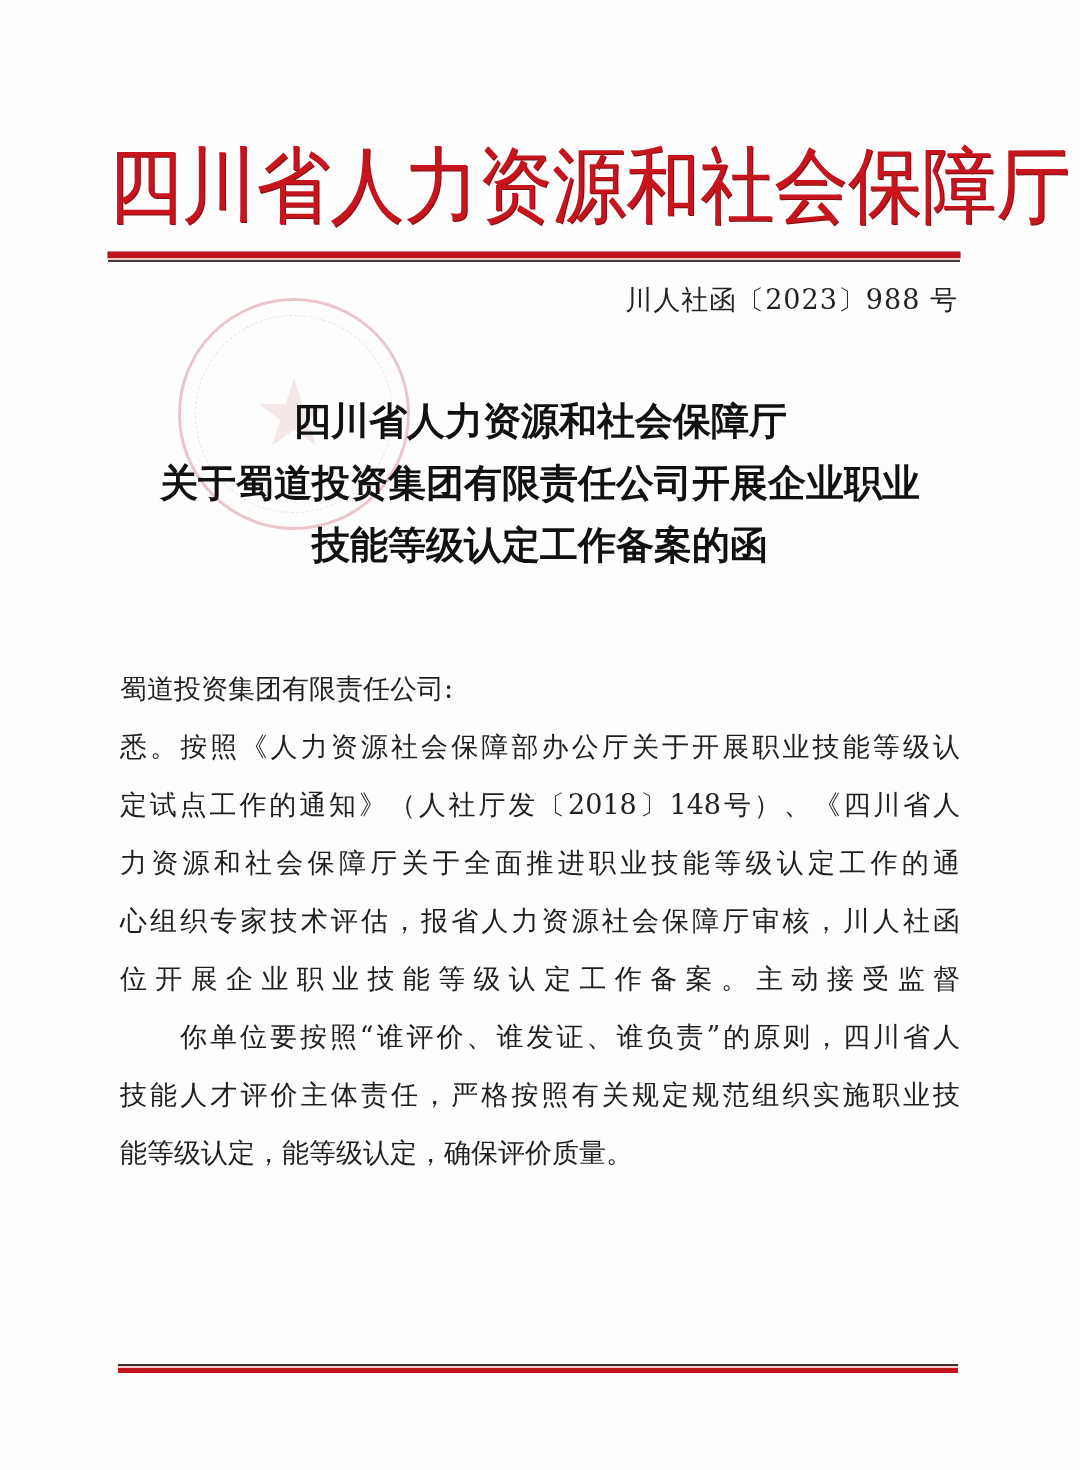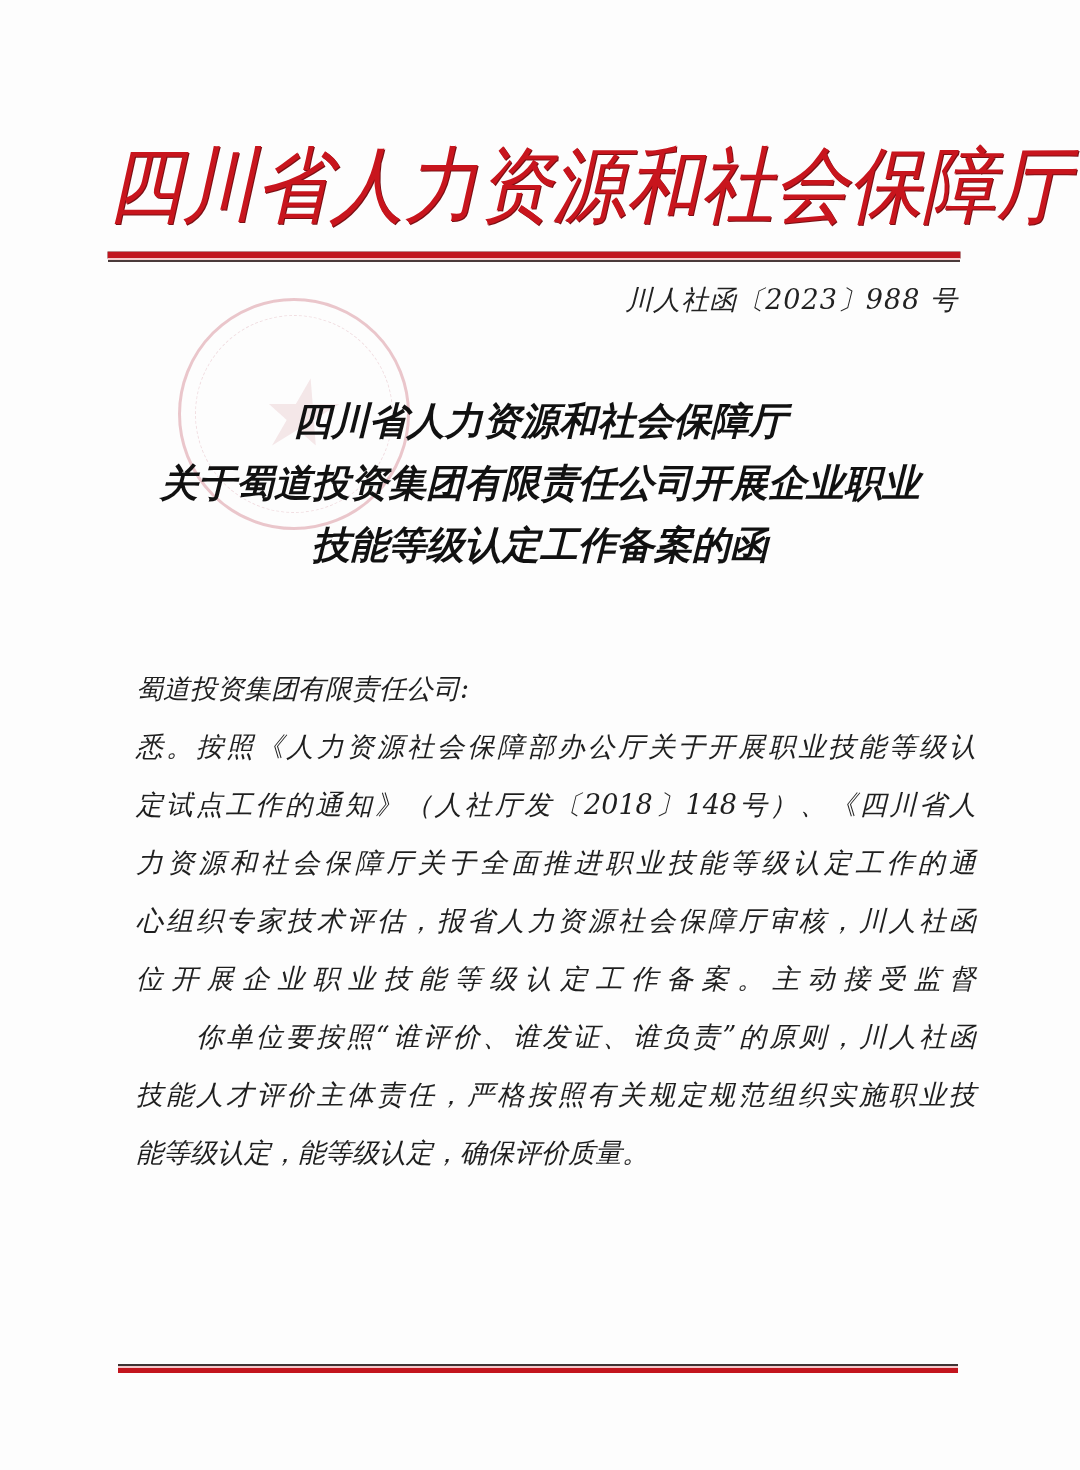--- a/index.html
+++ b/index.html
@@ -12,21 +12,20 @@
       height: 1470px;
       position: relative;
       overflow: hidden;
       font-family: "DejaVu Serif", "Liberation Serif", serif;
       color: #1e1e1e;
     }
     .page {
       position: absolute;
       inset: 0;
       background: #fdfdfd;
-      font-style: italic;
     }
 
     
     .masthead {
       position: absolute;
       left: 108px;
       top: 138px;
       width: 856px;
       height: 96px;
       text-align: center;
@@ -125,21 +124,21 @@
       font-size: 38px;
       line-height: 62px;
       color: #111;
       white-space: nowrap;
       letter-spacing: 0px;
     }
 
     
     .body {
       position: absolute;
-      left: 136px;
+      left: 120px;
       width: 840px;
       top: 660px;
       font-size: 27px;
       line-height: 58px;
       color: #1f1f1f;
     }
     .salutation {
       display: block;
       white-space: nowrap;
     }
@@ -193,21 +192,21 @@
 
     <div class="para">
       <span class="line">悉。按照《人力资源社会保障部办公厅关于开展职业技能等级认</span>
       <span class="line">定试点工作的通知》（人社厅发〔2018〕148号）、《四川省人</span>
       <span class="line">力资源和社会保障厅关于全面推进职业技能等级认定工作的通</span>
       <span class="line">心组织专家技术评估，报省人力资源社会保障厅审核，川人社函</span>
       <span class="line">位开展企业职业技能等级认定工作备案。主动接受监督</span>
     </div>
 
     <div class="para">
-      <span class="line indent">你单位要按照“谁评价、谁发证、谁负责”的原则，川人社函</span>
+      <span class="line indent">你单位要按照“谁评价、谁发证、谁负责”的原则，四川省人</span>
       <span class="line">技能人才评价主体责任，严格按照有关规定规范组织实施职业技</span>
       <span class="line last">能等级认定，能等级认定，确保评价质量。</span>
     </div>
   </div>
 
   <div class="rule-bottom">
     <div class="thin"></div>
     <div class="gap"></div>
     <div class="thick"></div>
   </div>

